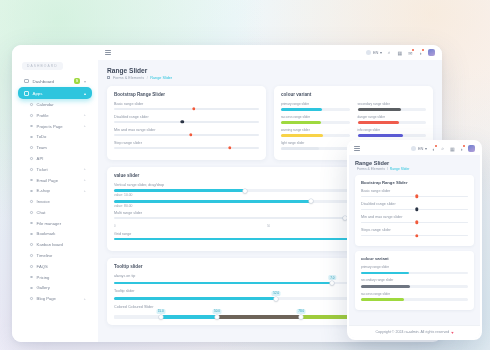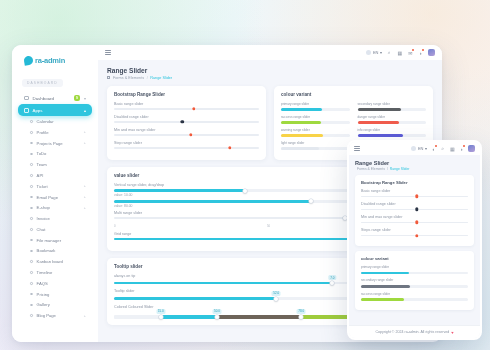--- a/index.html
+++ b/index.html
@@ -99,24 +99,20 @@
   .heart{color:#f0506e;font-size:4px;}
 </style>
 </head>
 <body>
 
 <div class="bg-wash"></div>
 
 <div class="window">
 
   <div class="sidebar">
-    <div class="logo">
-      <span class="logo-mark"></span>
-      <span class="logo-text">ra-admin</span>
-    </div>
     <div class="side-cap">DASHBOARD</div>
 
     <div class="nav-item">
       <span class="ico"></span>
       <span class="lbl">Dashboard</span>
       <span class="badge-sm">9</span>
       <span class="chev">▾</span>
     </div>
 
     <div class="nav-item active">

